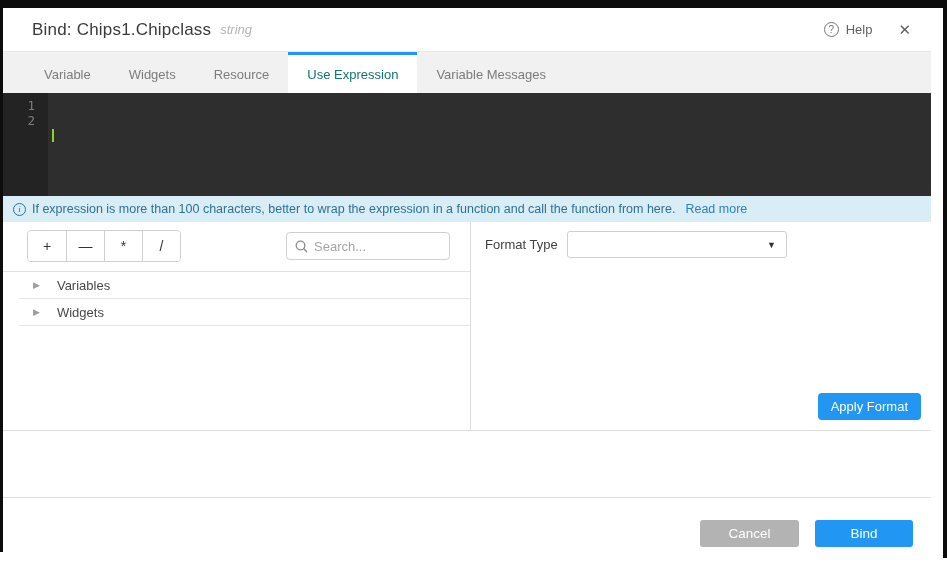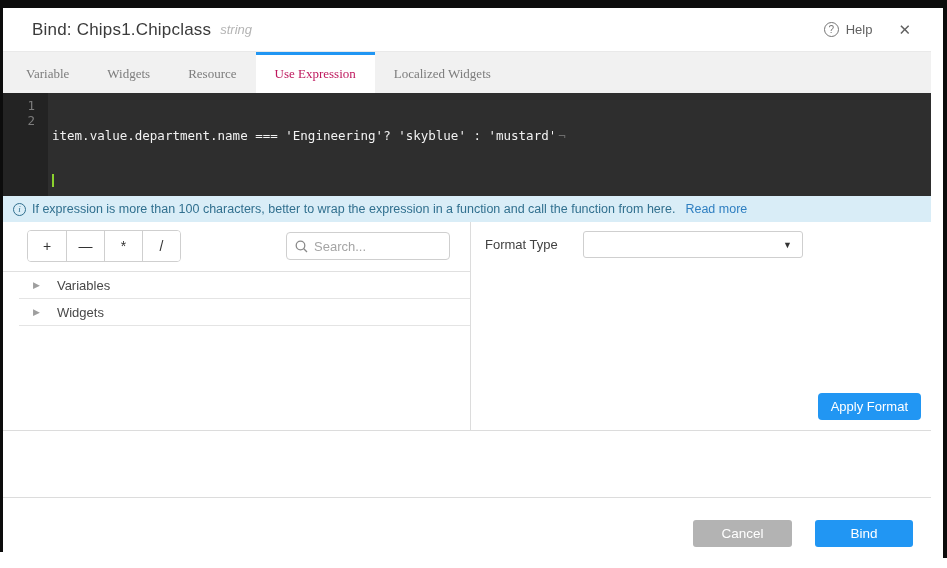--- a/index.html
+++ b/index.html
@@ -32,28 +32,28 @@
   .help-icon {
     width:15px; height:15px; border:1px solid #757575; border-radius:50%;
     display:inline-flex; align-items:center; justify-content:center;
     font-size:10px; color:#757575;
   }
   .close { margin-left:26px; color:#616161; font-size:15px; cursor:pointer; line-height:1; }
 
   
   .tabbar {
     height:41px; flex:0 0 41px; background:#f1f1f1;
-    display:flex; align-items:stretch; padding-left:4px;font-family:Liberation Serif, serif;
+    display:flex; align-items:stretch; padding-left:22px;
   }
   .tab {
     display:flex; align-items:center; padding:0 19px; font-size:13px;
     color:#7c7c7c; cursor:pointer; border-top:3px solid transparent;
   }
   .tab.active {
-    background:#fff; color:#be185d; border-top:3px solid var(--accent, #2196f3);
+    background:#fff; color:#0f766e; border-top:3px solid var(--accent, #2196f3);
   }
 
   
   .editor {
     height:103px; flex:0 0 103px; background:#2e2e2e; display:flex;
     font-family:"DejaVu Sans Mono", monospace; font-size:12.5px; line-height:15px;
   }
   .gutter {
     width:45px; flex:0 0 45px; background:#232323; color:#7d7d7d;
     text-align:right; padding:5px 13px 0 0;
@@ -107,40 +107,40 @@
   .search-input::placeholder { color:#a5a5a5; }
 
   .left-divider { border-top:1px solid #e0e0e0; margin-top:10px; }
   .tree-row {
     margin-left:16px; height:27px; display:flex; align-items:center; gap:17px;
     border-bottom:1px solid #e4e4e4; padding-left:14px; cursor:pointer;
   }
   .tree-arrow { color:#9e9e9e; font-size:9px; }
   .tree-label { font-size:13px; color:#484848; }
 
-  .format-row { display:flex; align-items:center; padding:9px 0 0 14px;gap:16px; }
+  .format-row { display:flex; align-items:center; padding:9px 0 0 14px; }
   .format-label { font-size:13px; color:#424242; width:82px; flex:0 0 82px; }
   .format-select {
     width:220px; height:27px; border:1px solid #cfcfcf; border-radius:3px; background:#fff;
     display:flex; align-items:center; justify-content:space-between;
     padding:0 10px; cursor:pointer; font-size:13px; color:#333;
   }
   .select-arrow { font-size:9px; color:#333; }
 
   .apply-btn {
     position:absolute; right:10px; bottom:10px; height:27px; padding:0 13px;
     background:var(--accent, #2196f3); color:#fff; border:none; border-radius:4px;
     font-size:13px; cursor:pointer; font-family:"Liberation Sans", sans-serif;
   }
 
   
   .spacer { flex:0 0 66px; }
   .footer {
     flex:1; border-top:1px solid #dcdcdc; display:flex; justify-content:flex-end;
-    align-items:flex-start; gap:23px; padding:22px 18px 0 0;
+    align-items:flex-start; gap:16px; padding:22px 18px 0 0;
   }
   .btn {
     height:27px; border:none; border-radius:3px; color:#fff; font-size:13.5px;
     cursor:pointer; font-family:"Liberation Sans", sans-serif;
   }
   .btn-cancel { width:99px; background:var(--cancel-gray, #b3b3b3); }
   .btn-bind   { width:98px; background:var(--accent, #2196f3); }
 </style>
 </head>
 <body>
@@ -160,30 +160,29 @@
       <span>Help</span>
     </span>
     <span class="close">✕</span>
   </div>
 
   <div class="tabbar">
     <div class="tab">Variable</div>
     <div class="tab">Widgets</div>
     <div class="tab">Resource</div>
     <div class="tab active">Use Expression</div>
-    <div class="tab">Localized Widgets</div>
+    <div class="tab">Variable Messages</div>
   </div>
 
   <div class="editor">
     <div class="gutter">
       <div>1</div>
       <div>2</div>
     </div>
     <div class="code-area">
-      <div class="code-line"><span>item.value.department.name === 'Engineering'? 'skyblue' : 'mustard'</span><span class="eol-mark">¬</span></div>
       <div class="code-line"><span class="cursor"></span><span></span></div>
     </div>
   </div>
 
   <div class="infobar">
     <span class="info-icon">i</span>
     <span>If expression is more than 100 characters, better to wrap the expression in a function and call the function from here.</span>
     <a class="read-more">Read more</a>
   </div>
 

